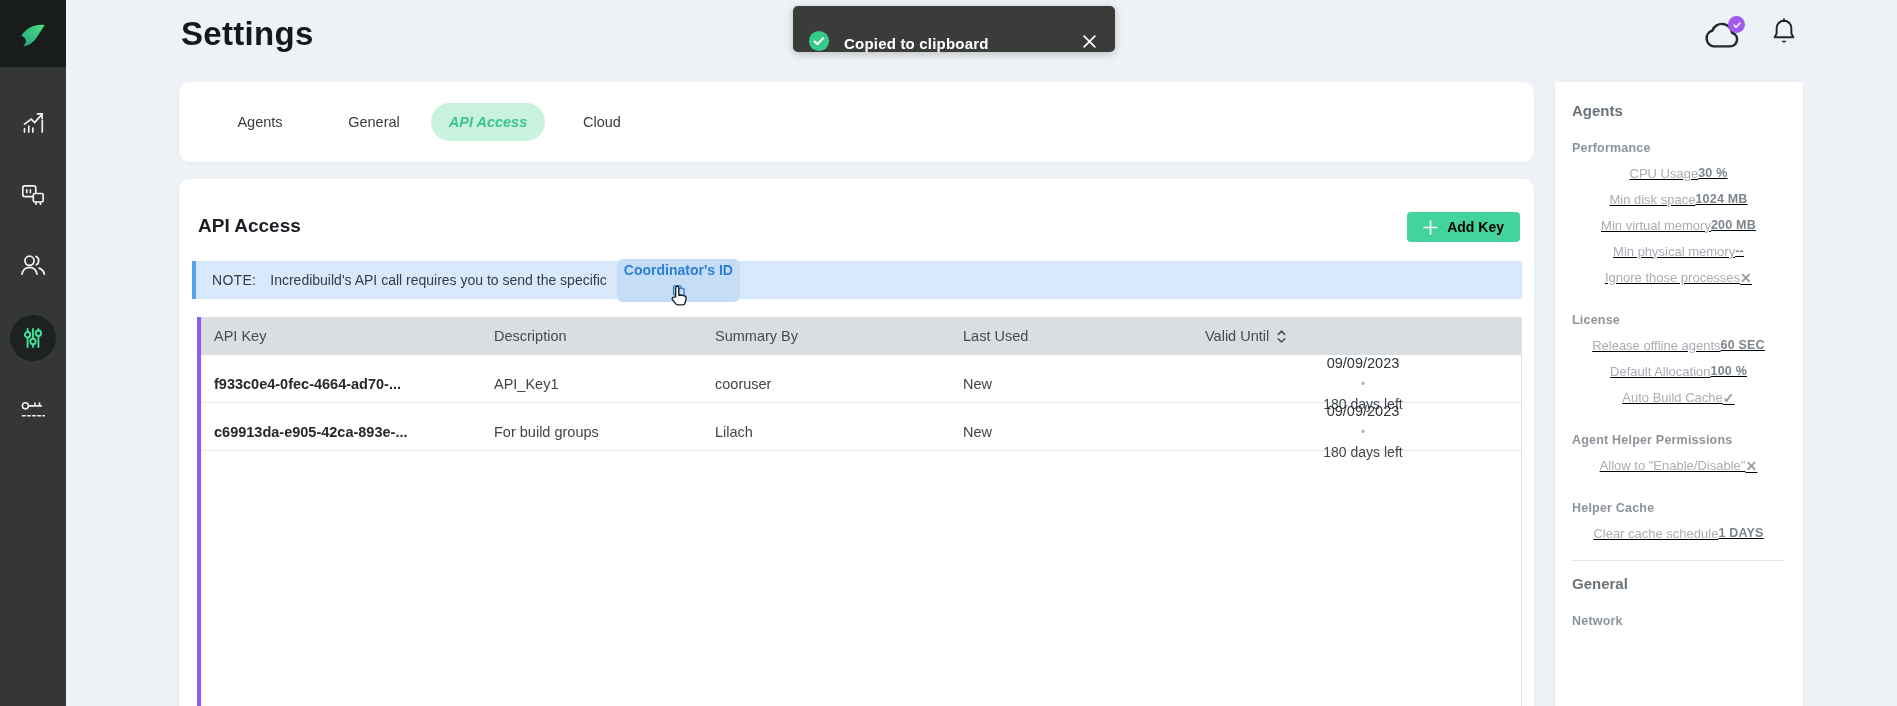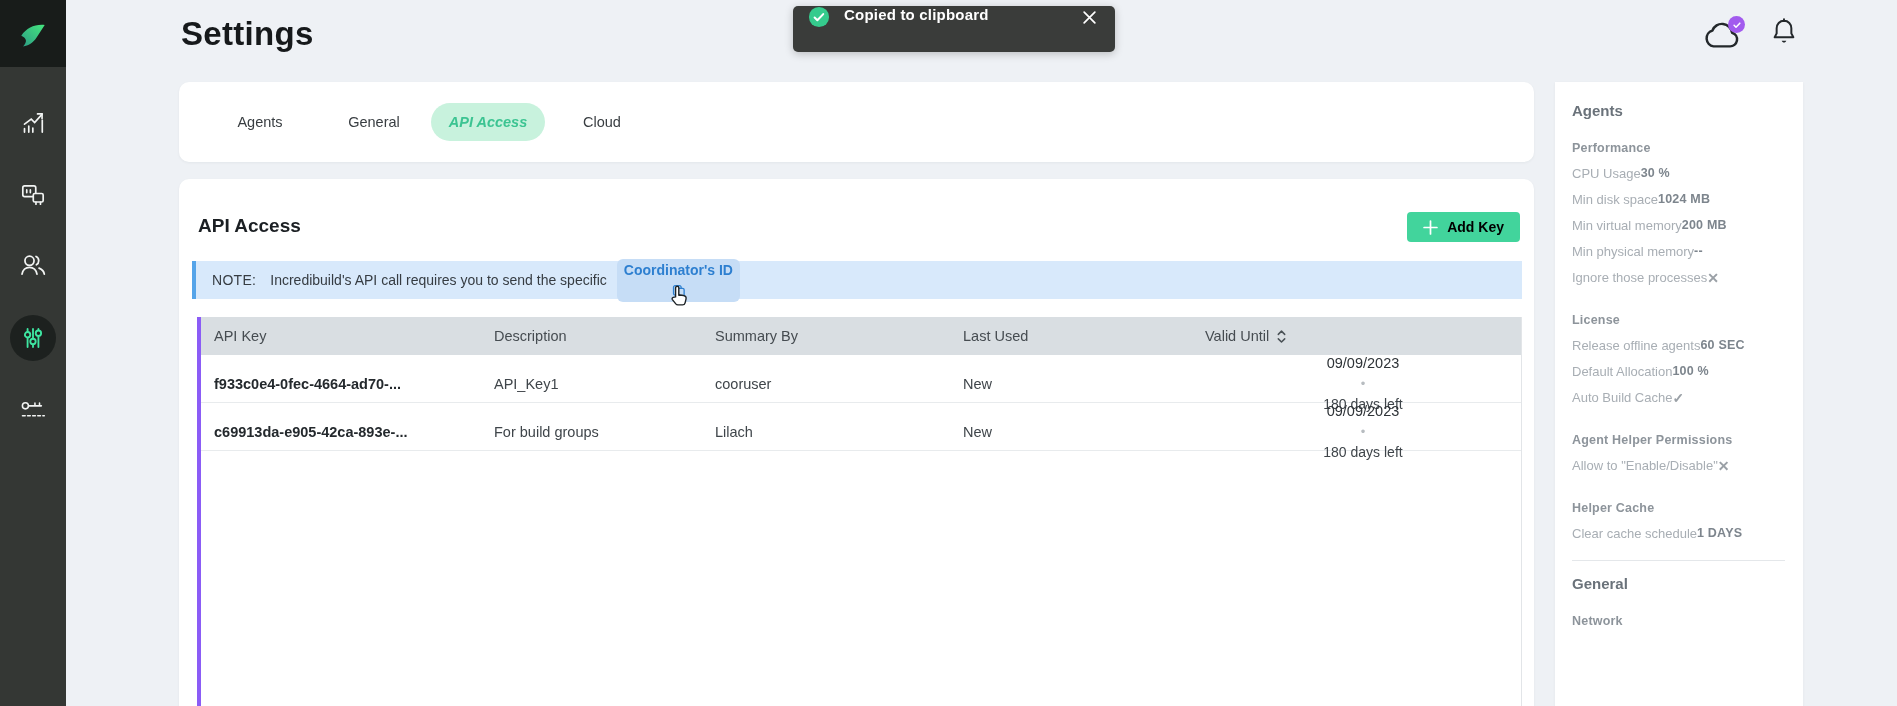--- a/index.html
+++ b/index.html
@@ -10,21 +10,21 @@
   
   .sidebar { position:absolute; left:0; top:0; width:66px; height:706px; background:#343734; }
   .logo-box { position:absolute; left:0; top:0; width:66px; height:67px; background:#181c1a; display:flex; align-items:center; justify-content:center; cursor:pointer; }
   .nav-icon { position:absolute; left:0; width:66px; height:46px; display:flex; align-items:center; justify-content:center; cursor:pointer; }
   .nav-icon svg { display:block; }
   .nav-active-circle { position:absolute; left:10px; top:315px; width:46px; height:46px; border-radius:50%; background:#1d211f; display:flex; align-items:center; justify-content:center; cursor:pointer; }
 
   
   .page-title { position:absolute; left:181px; top:15px; font-size:33px; font-weight:800; color:#16191b; letter-spacing:.3px; }
 
-  .toast { position:absolute; left:793px; top:6px; width:322px; height:46px; background:#3a3c3a; border-radius:5px; display:flex; align-items:flex-start; padding:0 15px; box-shadow:0 2px 8px rgba(0,0,0,.22); }
+  .toast { position:absolute; left:793px; top:6px; width:322px; height:46px; background:#3a3c3a; border-radius:5px; display:flex; align-items:flex-end; padding:0 15px; box-shadow:0 2px 8px rgba(0,0,0,.22); }
   .toast-msg { color:#fff; font-size:15px; font-weight:600; margin-left:14px; letter-spacing:.2px; }
   .toast-close { margin-left:auto; width:22px; height:22px; display:flex; align-items:center; justify-content:center; cursor:pointer; }
 
   .top-icons { position:absolute; left:1696px; top:12px; width:120px; height:44px; }
   .cloud-wrap { position:absolute; left:5px; top:6px; width:44px; height:36px; cursor:pointer; }
   .cloud-badge { position:absolute; right:0; top:-2px; width:17px; height:17px; border-radius:50%; background:#a25bee; display:flex; align-items:center; justify-content:center; }
   .bell-wrap { position:absolute; left:74px; top:3px; width:28px; height:38px; cursor:pointer; }
 
   
   .tabs-card { position:absolute; left:179px; top:82px; width:1355px; height:80px; background:#fff; border-radius:10px; box-shadow:0 1px 3px rgba(25,35,45,.05); display:flex; align-items:center; padding-left:24px; }
@@ -54,21 +54,21 @@
   .sort-icon { display:flex; cursor:pointer; }
 
   
   .summary { position:absolute; left:1555px; top:82px; width:248px; height:624px; background:#fff; box-shadow:0 1px 3px rgba(25,35,45,.05); }
   .summary-head { height:80px; background:#5cd9a2; display:flex; align-items:center; padding-left:23px; }
   .summary-title { color:#fff; font-size:21px; font-weight:700; letter-spacing:.3px; }
   .summary-body { padding:16px 18px 0 17px; }
   .s-heading { font-size:15px; font-weight:700; color:#6a727a; margin:14px 0 0; }
   .s-heading.first { margin-top:4px; }
   .s-sub { font-size:12.5px; font-weight:700; color:#8d949b; margin:22px 0 5px; letter-spacing:.2px; }
-  .s-row { display:flex; justify-content:flex-start; align-items:center; padding:5.5px 0; }
+  .s-row { display:flex; justify-content:center; align-items:center; padding:5.5px 0;text-decoration:underline; }
   .s-label { font-size:13px; color:#a8aeb4; }
   .s-value { font-size:12.5px; font-weight:700; color:#7d858d; letter-spacing:.2px; }
   .s-value.v-icon { font-size:14px; font-weight:600; color:#9aa0a6; }
   .s-divider { border:none; border-top:1px solid #e4e7ea; margin:14px 0 0; }
 
   
   .cursor { position:absolute; left:668px; top:284px; pointer-events:none; z-index:50; }
 </style>
 </head>
 <body>

